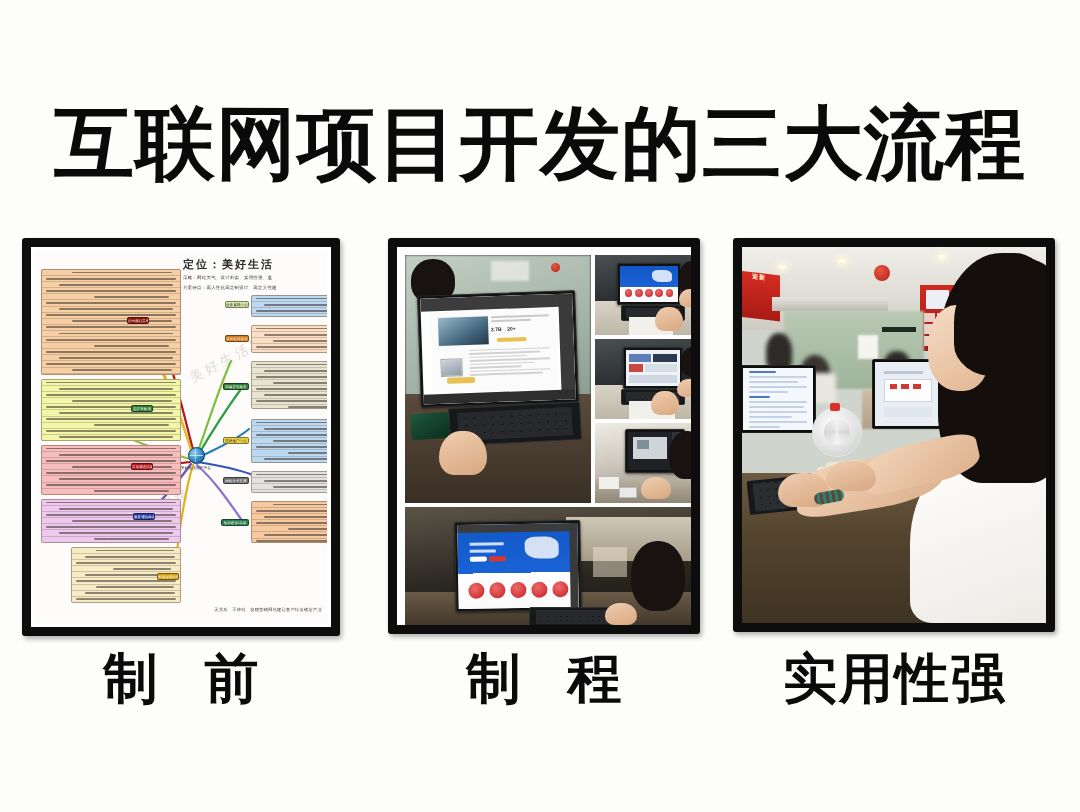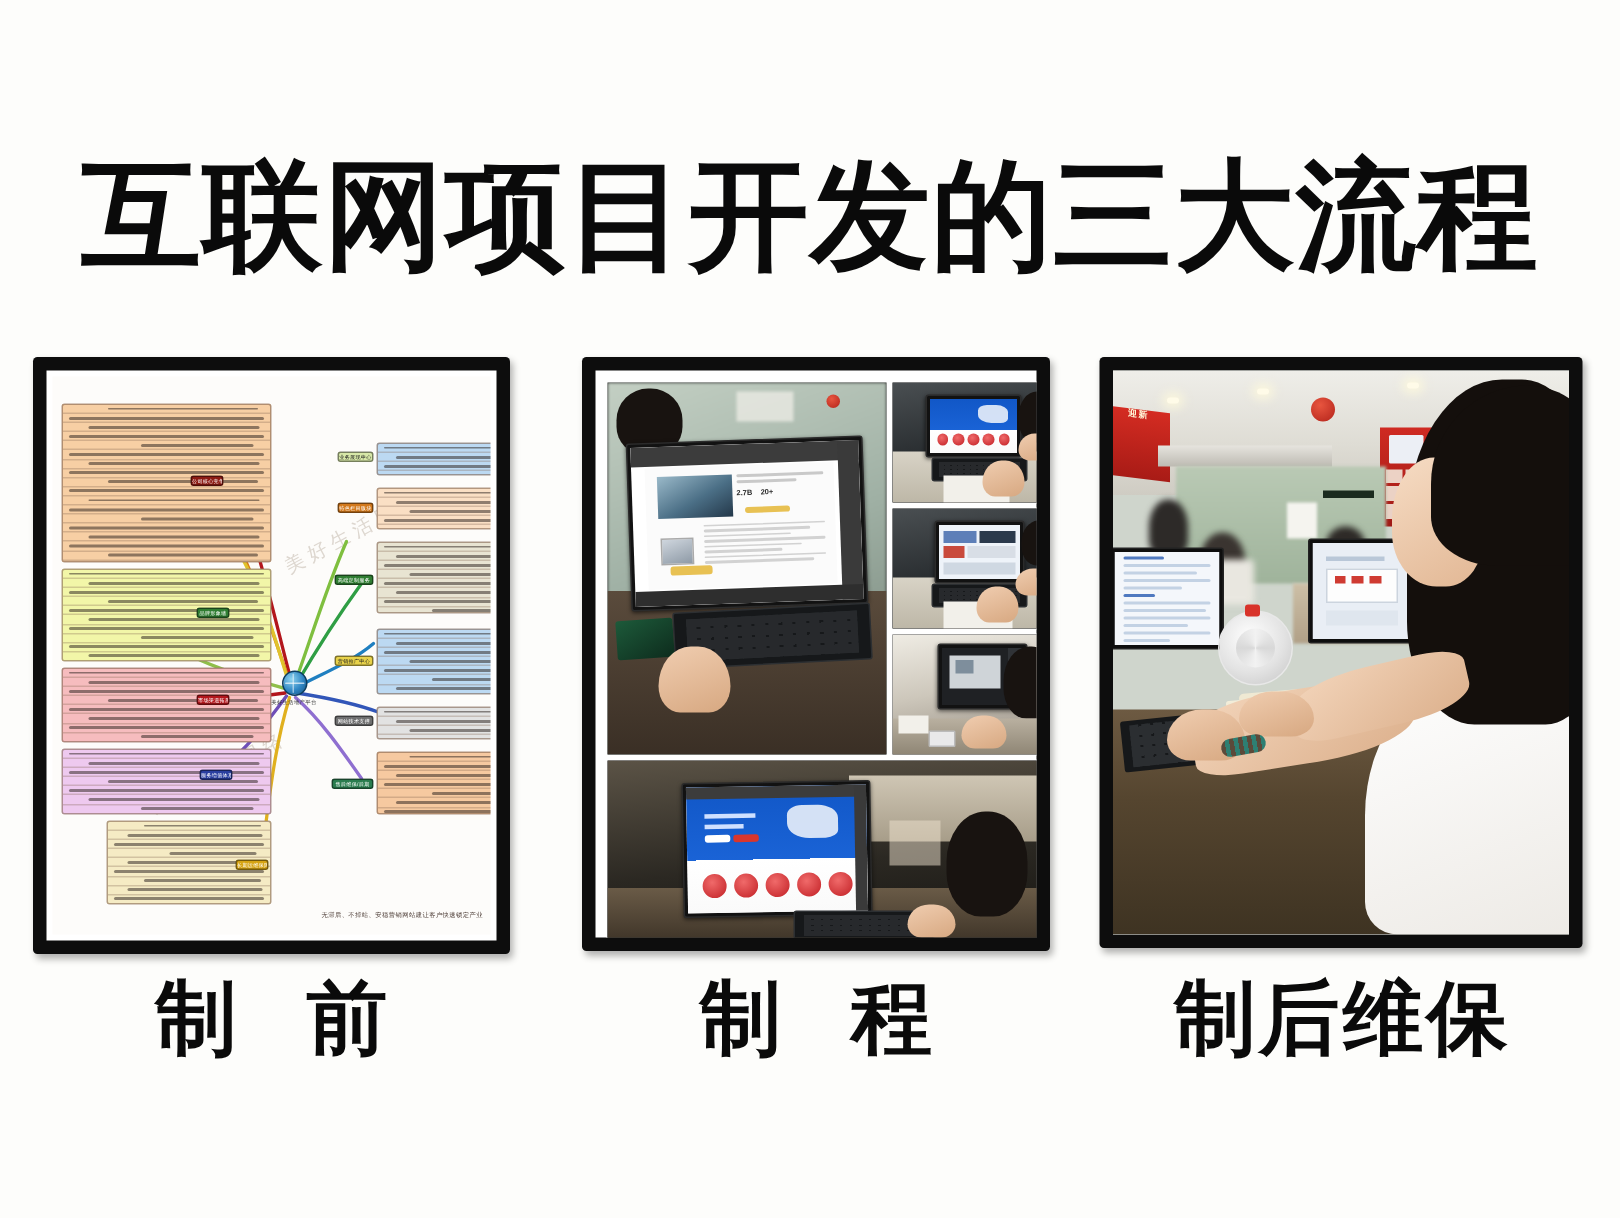--- a/index.html
+++ b/index.html
@@ -327,20 +327,25 @@
 <div id="frames-row">
 
   <div id="frame-mindmap" class="photo-frame">
     <div class="frame-inner">
       <div class="mm-canvas">
 
         <div class="mm-wm" style="left:10px; top:150px;">美好生活网络</div>
         <div class="mm-wm" style="left:150px; top:95px;">美好生活网络</div>
         <div class="mm-wm" style="left:60px; top:255px;">美好生活网络</div>
 
+        <div class="mm-head">
+          <div class="mm-head-title">定位：美好生活</div>
+          <div class="mm-head-sub">策略：网站大气、设计朴实、实用性强、遵</div>
+          <div class="mm-head-sub">方案特点：高人性化高定制设计、高定义性建</div>
+        </div>
 
         <svg width="318" height="390" style="position:absolute;left:0;top:0;">
           <g fill="none" stroke-width="2.2" stroke-linecap="round">
             <path d="M160,206 C150,170 140,120 118,60" stroke="#b3161c"></path>
             <path d="M159,206 C148,176 138,140 120,104" stroke="#d97b16"></path>
             <path d="M158,206 C150,180 142,150 126,120" stroke="#e0c22c"></path>
             <path d="M161,206 C172,176 182,142 196,110" stroke="#7fbf3f"></path>
             <path d="M162,206 C176,182 190,160 206,138" stroke="#2f9e44"></path>
             <path d="M163,207 C180,198 200,190 214,178" stroke="#1f7fc0"></path>
             <path d="M163,211 C182,214 202,218 218,224" stroke="#3256b8"></path>
@@ -762,13 +767,13 @@
         <div style="position:absolute;left:72px;top:244px;width:30px;height:12px;background:repeating-linear-gradient(90deg,#5b4a3a 0 3px,#2e7f72 3px 6px);border-radius:6px;transform:rotate(-10deg);"></div>
 
       </div>
     </div>
   </div>
 
 </div>
 
 <div id="caption-pre" class="caption">制 前</div>
 <div id="caption-mid" class="caption">制 程</div>
-<div id="caption-post" class="caption">制后维保</div>
+<div id="caption-post" class="caption">实用性强</div>
 
 </body></html>

